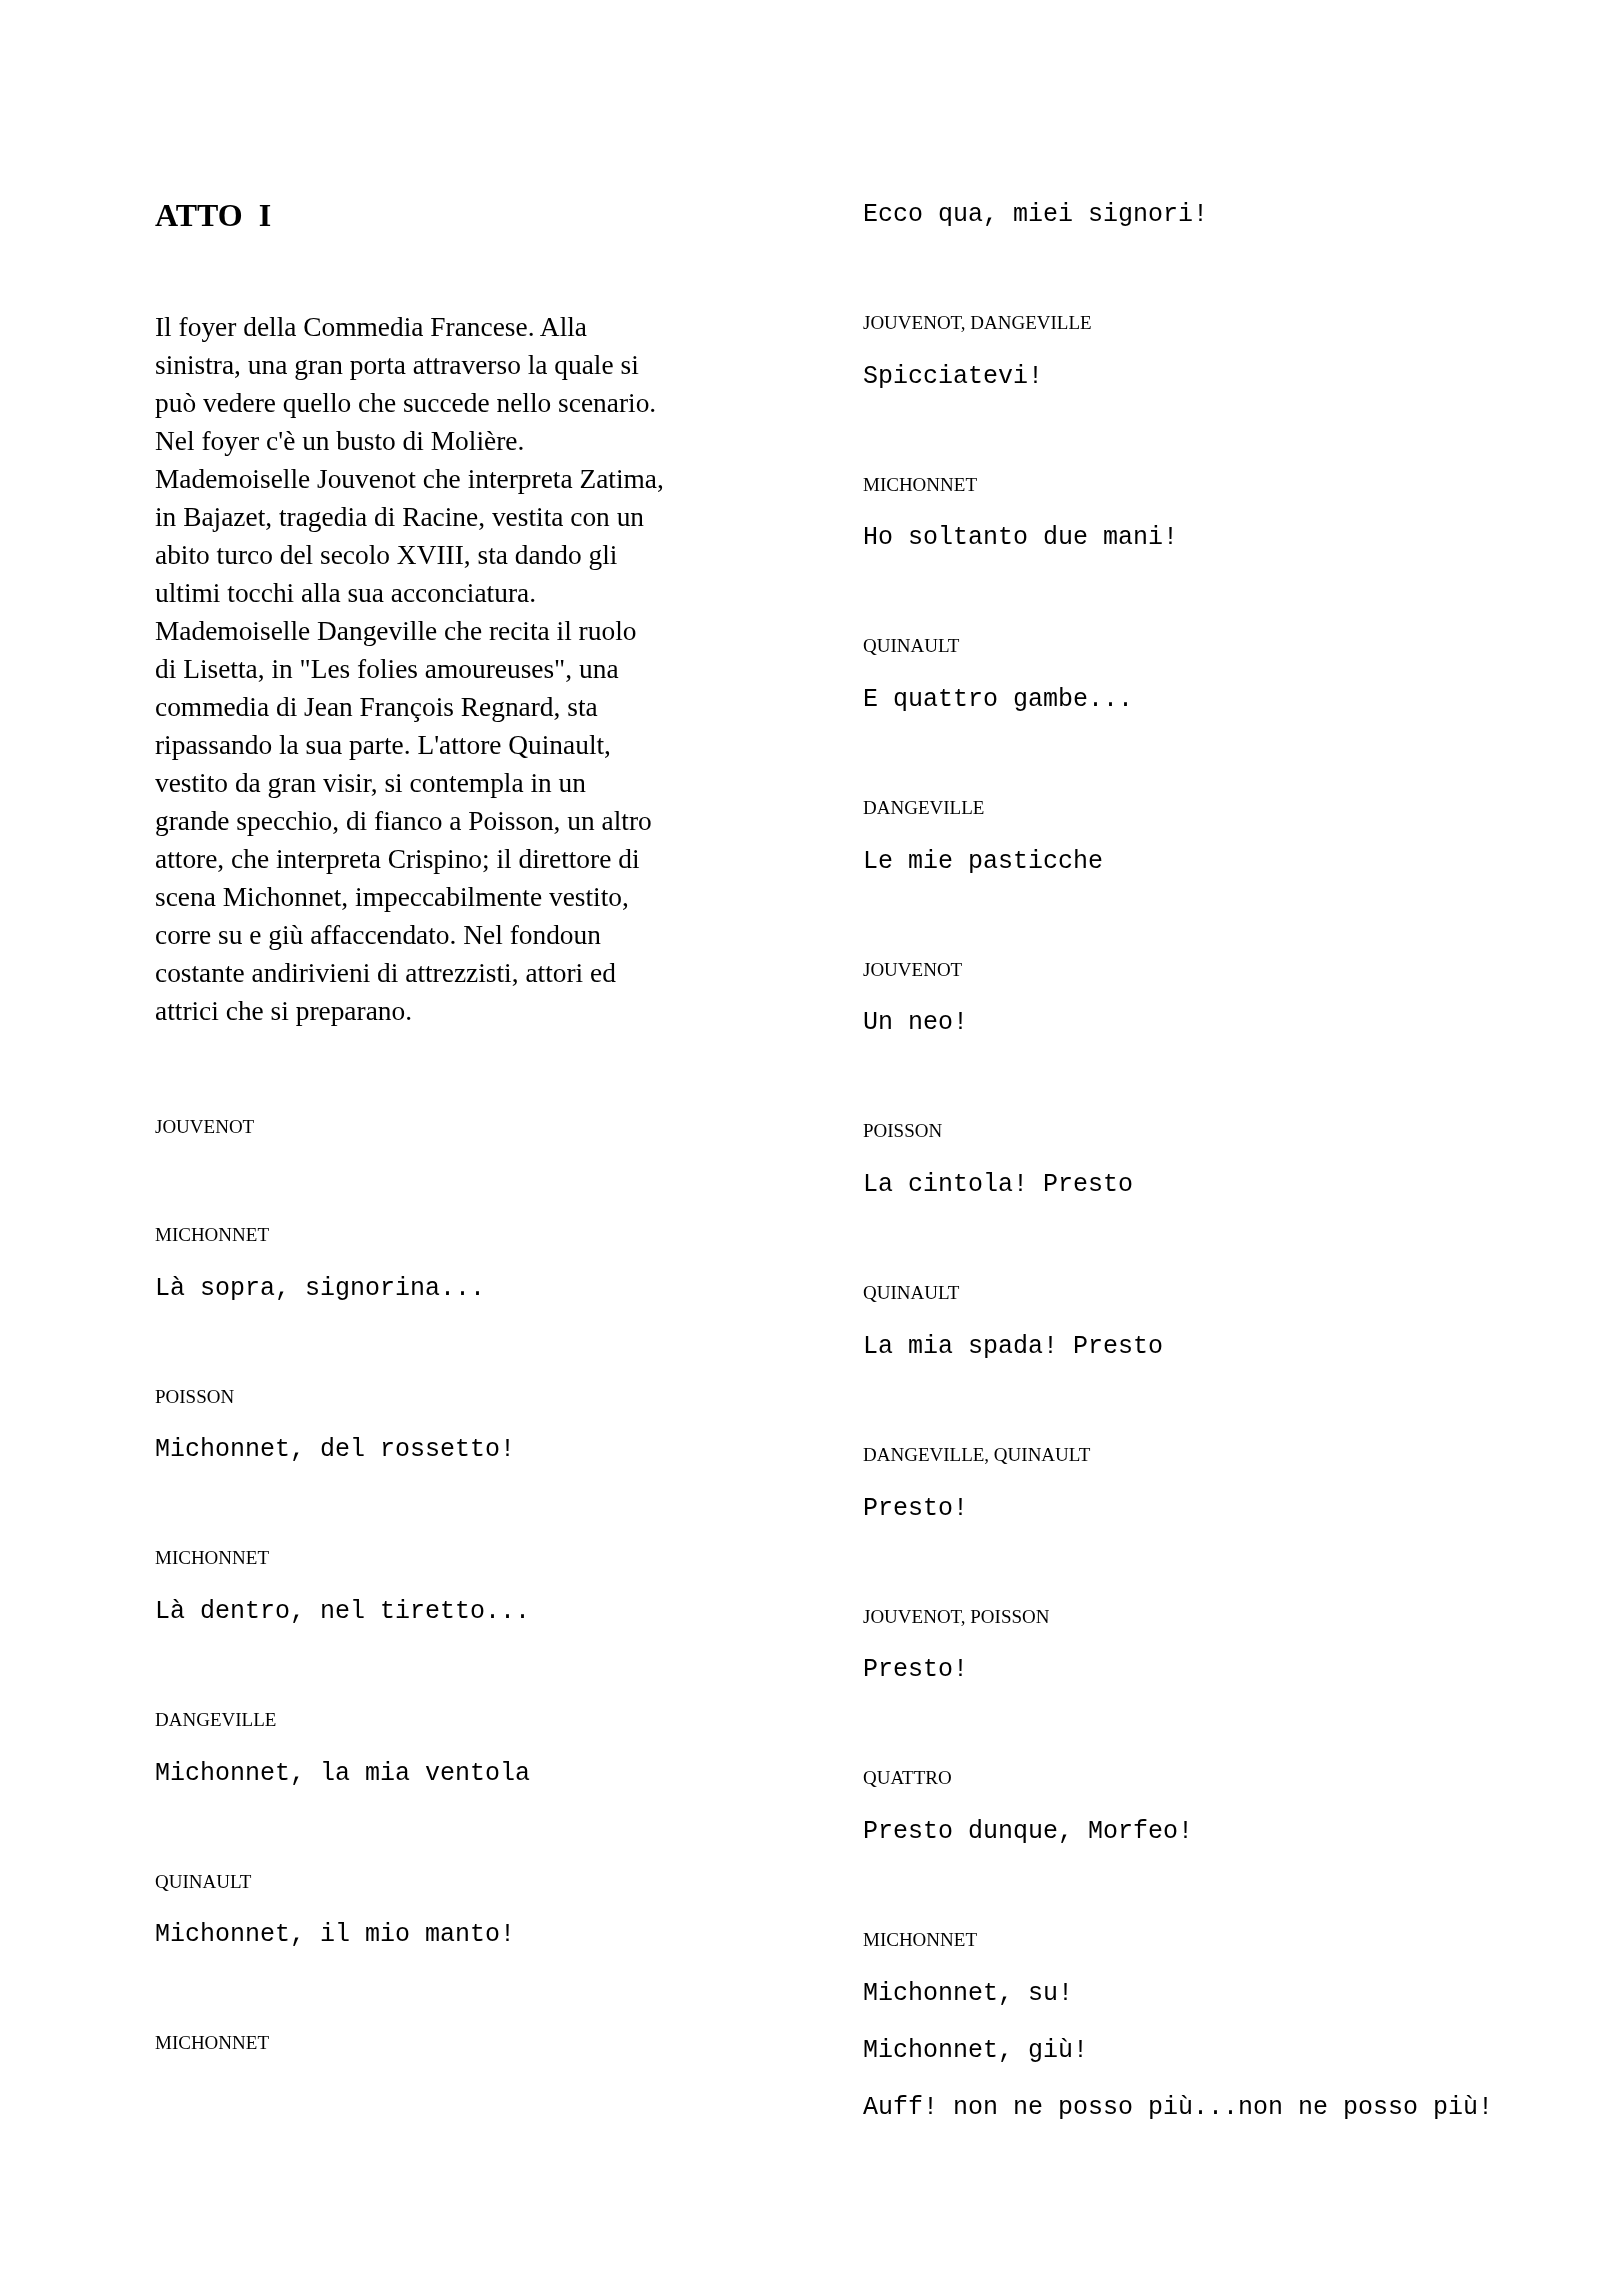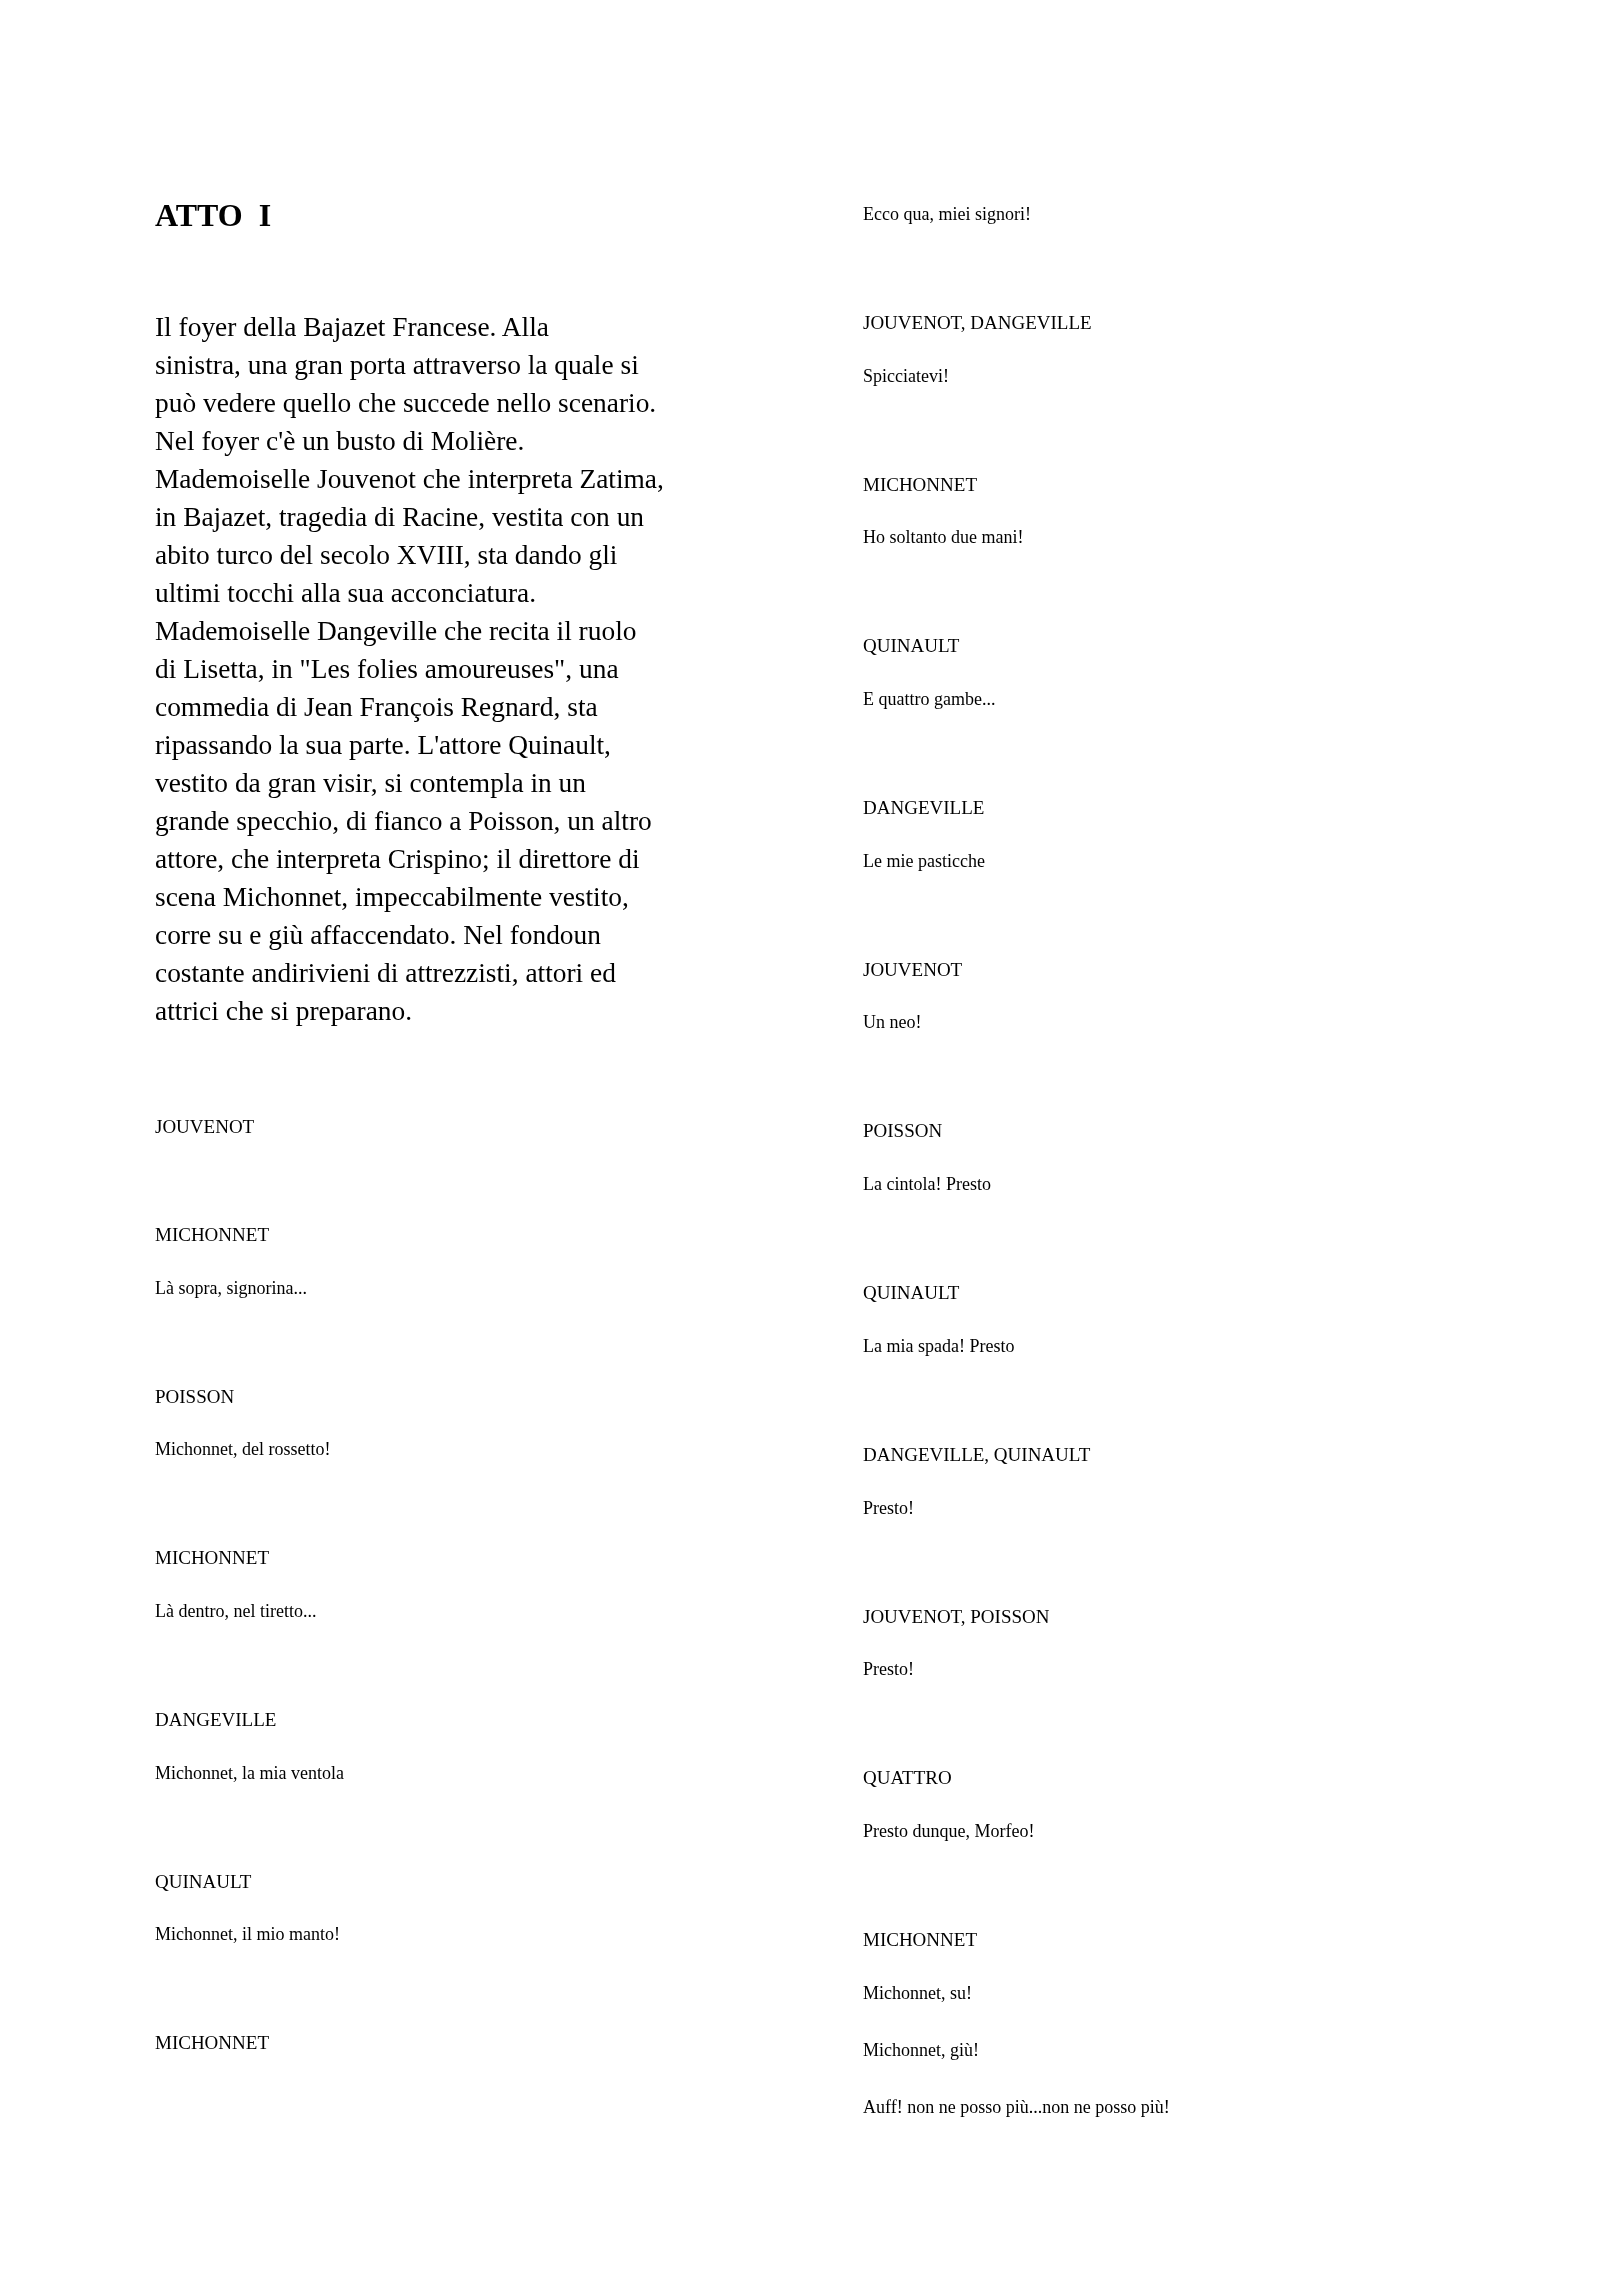--- a/index.html
+++ b/index.html
@@ -55,39 +55,40 @@
   .dialogue {
     margin: 0 0 71px 0;
   }
   .speaker {
     font-size: 19px;
     line-height: 37px;
     margin: 0 0 16.7px 0;
     white-space: pre-wrap;
   }
   .cue-line {
-    font-size: 18px;
+    font-size: 25px;
     line-height: 37px;
     white-space: pre-wrap;
+    font-family: Liberation Mono, monospace;
   }
   .cue-line + .cue-line {
     margin-top: 20px;
   }
 </style>
 </head>
 <body>
 
 <div class="page">
   <div class="columns">
 
     <div class="col-left">
       <div class="act-title">ATTO  I</div>
 
       <div class="stage-direction">
-          <div class="sd-line">Il foyer della Bajazet Francese. Alla</div>
+          <div class="sd-line">Il foyer della Commedia Francese. Alla</div>
           <div class="sd-line">sinistra, una gran porta attraverso la quale si</div>
           <div class="sd-line">può vedere quello che succede nello scenario.</div>
           <div class="sd-line">Nel foyer c'è un busto di Molière.</div>
           <div class="sd-line">Mademoiselle Jouvenot che interpreta Zatima,</div>
           <div class="sd-line">in Bajazet, tragedia di Racine, vestita con un</div>
           <div class="sd-line">abito turco del secolo XVIII, sta dando gli</div>
           <div class="sd-line">ultimi tocchi alla sua acconciatura.</div>
           <div class="sd-line">Mademoiselle Dangeville che recita il ruolo</div>
           <div class="sd-line">di Lisetta, in "Les folies amoureuses", una</div>
           <div class="sd-line">commedia di Jean François Regnard, sta</div>

